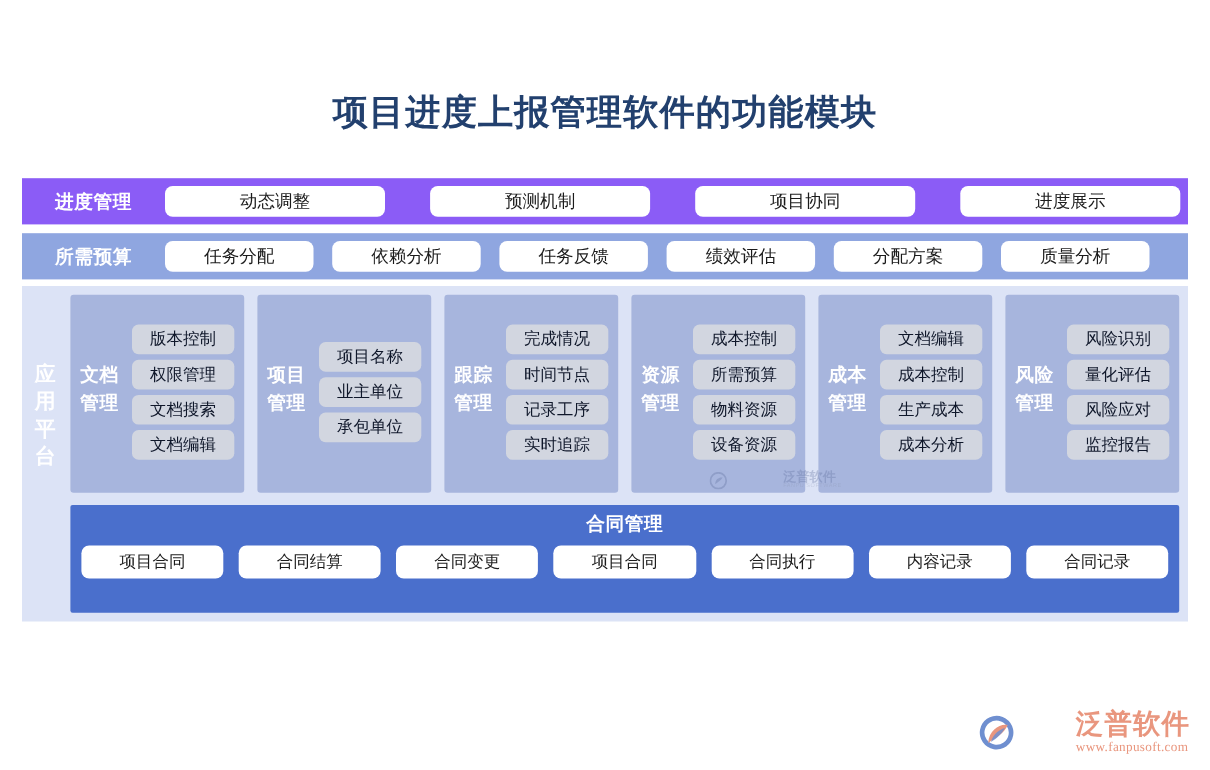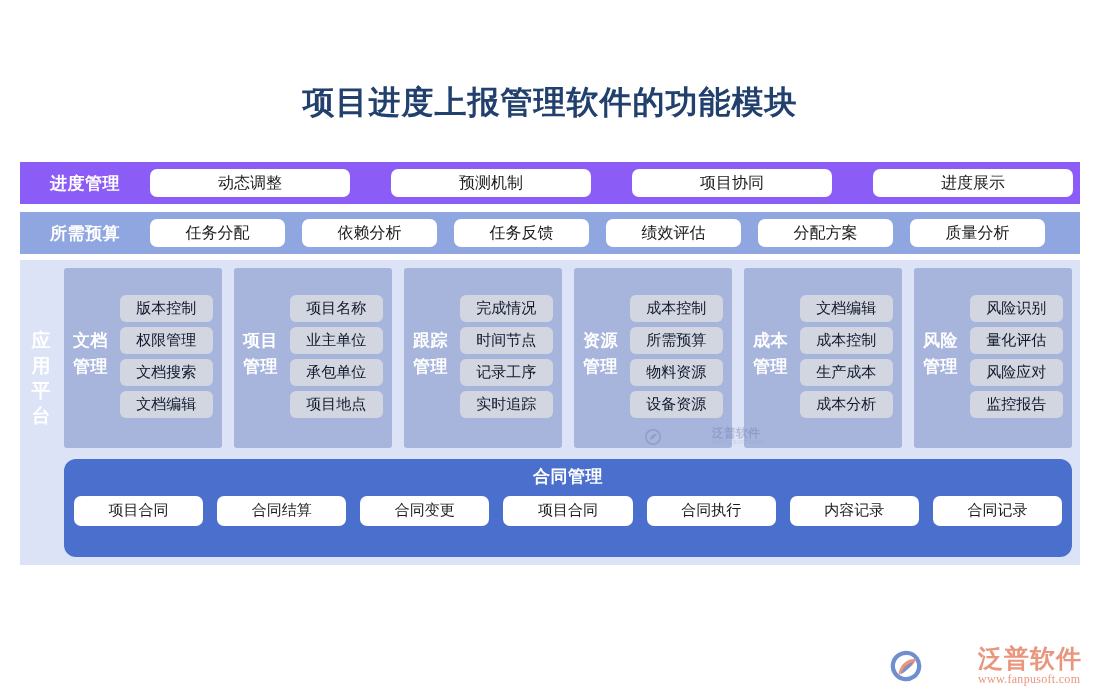--- a/index.html
+++ b/index.html
@@ -159,21 +159,21 @@
     justify-content: center;
     font-size: 15px;
     color: #0f172a;
     box-sizing: border-box;
   }
 
   
   .contract {
     margin-top: 11px;
     background: #4a6fcc;
-    border-radius: 12px;
+    border-radius: 2px;
     height: 104px;
     display: flex;
     flex-direction: column;
     align-items: center;
     padding: 5px 10px 8px 10px;
     box-sizing: border-box;
   }
   .contract-title {
     color: #ffffff;
     font-weight: bold;
@@ -295,21 +295,20 @@
           <div class="col-pill">文档编辑</div>
         </div>
       </div>
 
       <div class="column">
         <div class="column-title">项目管理</div>
         <div class="column-items">
           <div class="col-pill">项目名称</div>
           <div class="col-pill">业主单位</div>
           <div class="col-pill">承包单位</div>
-          <div class="col-pill">项目地点</div>
         </div>
       </div>
 
       <div class="column">
         <div class="column-title">跟踪管理</div>
         <div class="column-items">
           <div class="col-pill">完成情况</div>
           <div class="col-pill">时间节点</div>
           <div class="col-pill">记录工序</div>
           <div class="col-pill">实时追踪</div>

